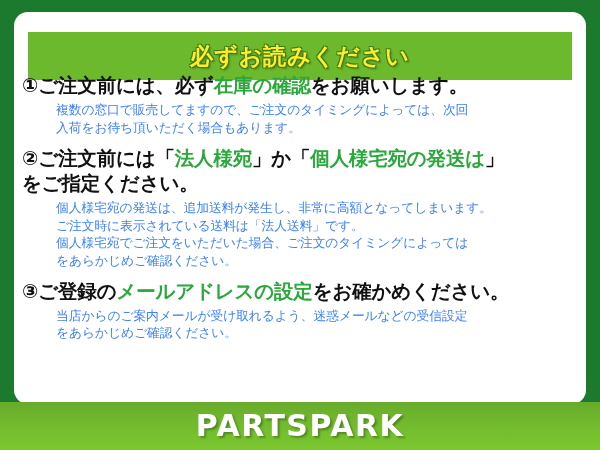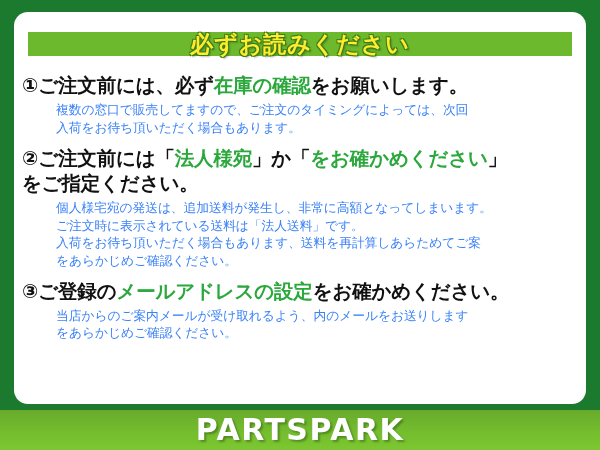--- a/index.html
+++ b/index.html
@@ -34,21 +34,21 @@
     background: #ffffff;
     border-radius: 14px;
   }
 
   
   .header-band {
     position: absolute;
     left: 14px;
     top: 20px;
     width: 544px;
-    height: 24px;
+    height: 48px;
     background: #6cb92e;
     display: flex;
     align-items: center;
     justify-content: center;
   }
   .header-title {
     color: #ffec2e;
     font-size: 23px;
     font-weight: bold;
     letter-spacing: 1px;
@@ -96,21 +96,21 @@
   }
   .gap-1 { height: 11px; }
   .gap-2 { height: 10px; }
 
   
   .footer-band {
     position: absolute;
     left: 0;
     bottom: 0;
     width: 600px;
-    height: 40px;
+    height: 48px;
     background: linear-gradient(to bottom, #68ab2b 0%, #74bd2e 55%, #7cc731 100%);
     display: flex;
     align-items: center;
     justify-content: center;
   }
   .brand {
     color: #ffffff;
     font-size: 30px;
     font-weight: bold;
     letter-spacing: 1.5px;
@@ -136,36 +136,36 @@
         <div class="item-heading"><span>①</span><span>ご注文前には、必ず</span><span class="hl">在庫の確認</span><span>をお願いします。</span></div>
         <div class="item-sub">
           <div>複数の窓口で販売してますので、ご注文のタイミングによっては、次回</div>
           <div>入荷をお待ち頂いただく場合もあります。</div>
         </div>
       </div>
 
       <div class="gap-1"></div>
 
       <div class="item">
-        <div class="item-heading"><span>②</span><span>ご注文前には「</span><span class="hl">法人様宛</span><span>」か「</span><span class="hl">をお確かめください</span><span>」</span></div>
+        <div class="item-heading"><span>②</span><span>ご注文前には「</span><span class="hl">法人様宛</span><span>」か「</span><span class="hl">個人様宅宛の発送は</span><span>」</span></div>
         <div class="item-heading"><span>をご指定ください。</span></div>
         <div class="item-sub">
           <div>個人様宅宛の発送は、追加送料が発生し、非常に高額となってしまいます。</div>
           <div>ご注文時に表示されている送料は「法人送料」です。</div>
-          <div>入荷をお待ち頂いただく場合もあります、送料を再計算しあらためてご案</div>
+          <div>個人様宅宛でご注文をいただいた場合、ご注文のタイミングによっては</div>
           <div>をあらかじめご確認ください。</div>
         </div>
       </div>
 
       <div class="gap-2"></div>
 
       <div class="item">
         <div class="item-heading"><span>③</span><span>ご登録の</span><span class="hl">メールアドレスの設定</span><span>をお確かめください。</span></div>
         <div class="item-sub">
-          <div>当店からのご案内メールが受け取れるよう、内のメールをお送りします</div>
+          <div>当店からのご案内メールが受け取れるよう、迷惑メールなどの受信設定</div>
           <div>をあらかじめご確認ください。</div>
         </div>
       </div>
 
     </div>
   </div>
 
   <div class="footer-band">
     <span class="brand">PARTSPARK</span>
   </div>

